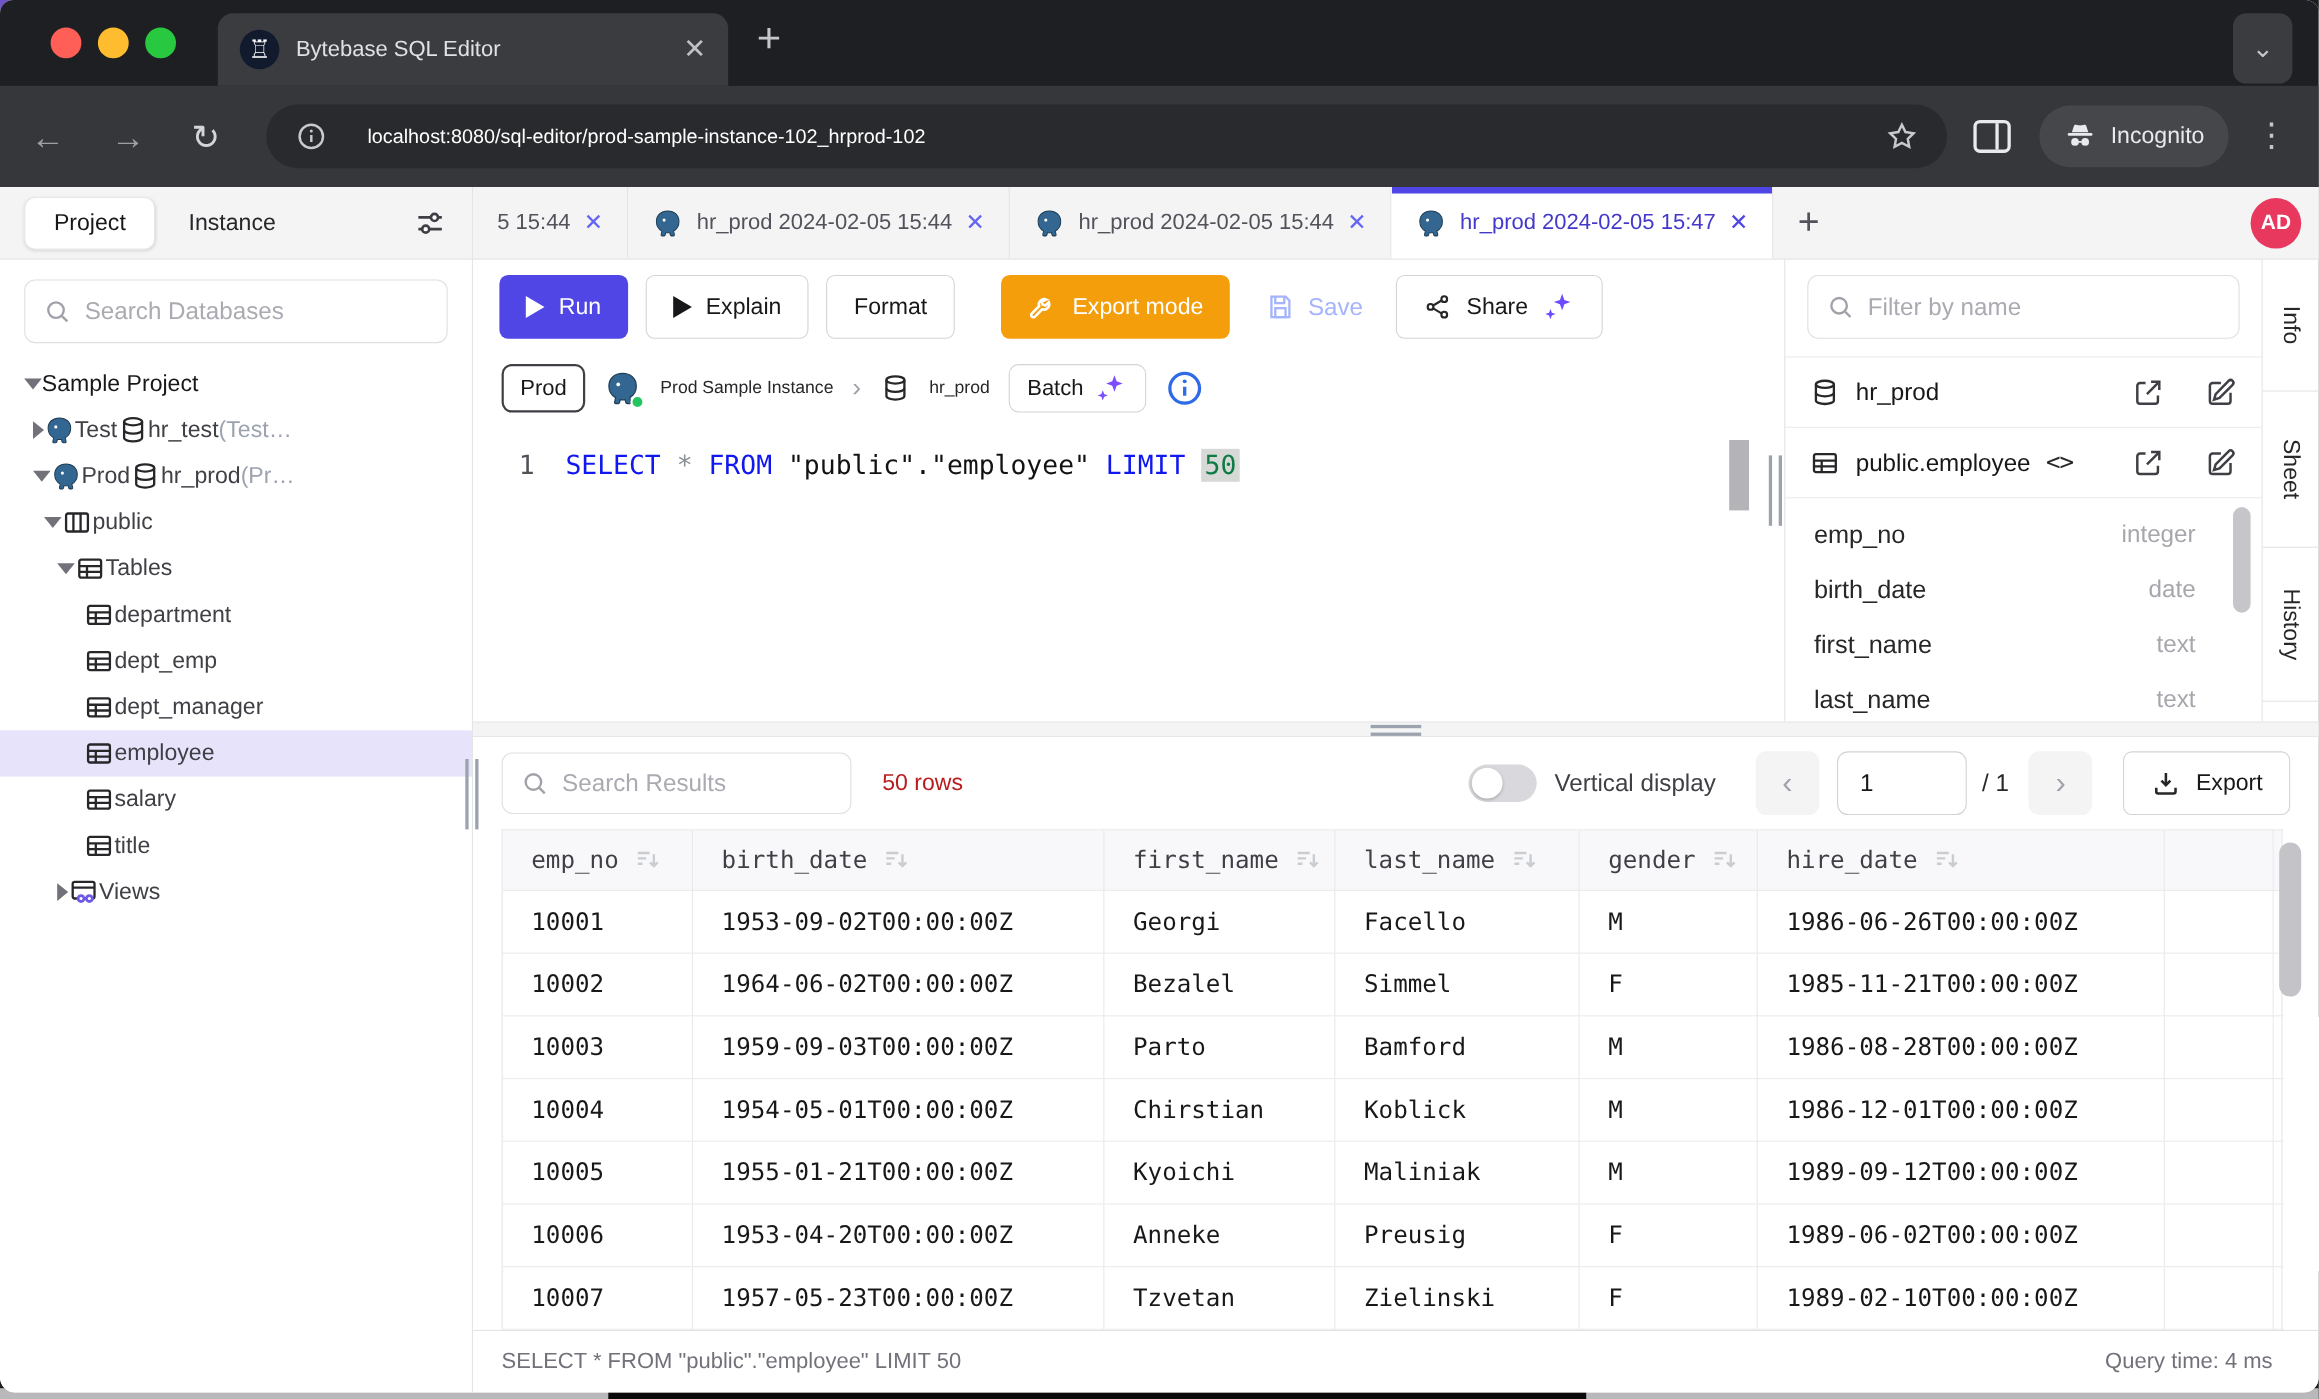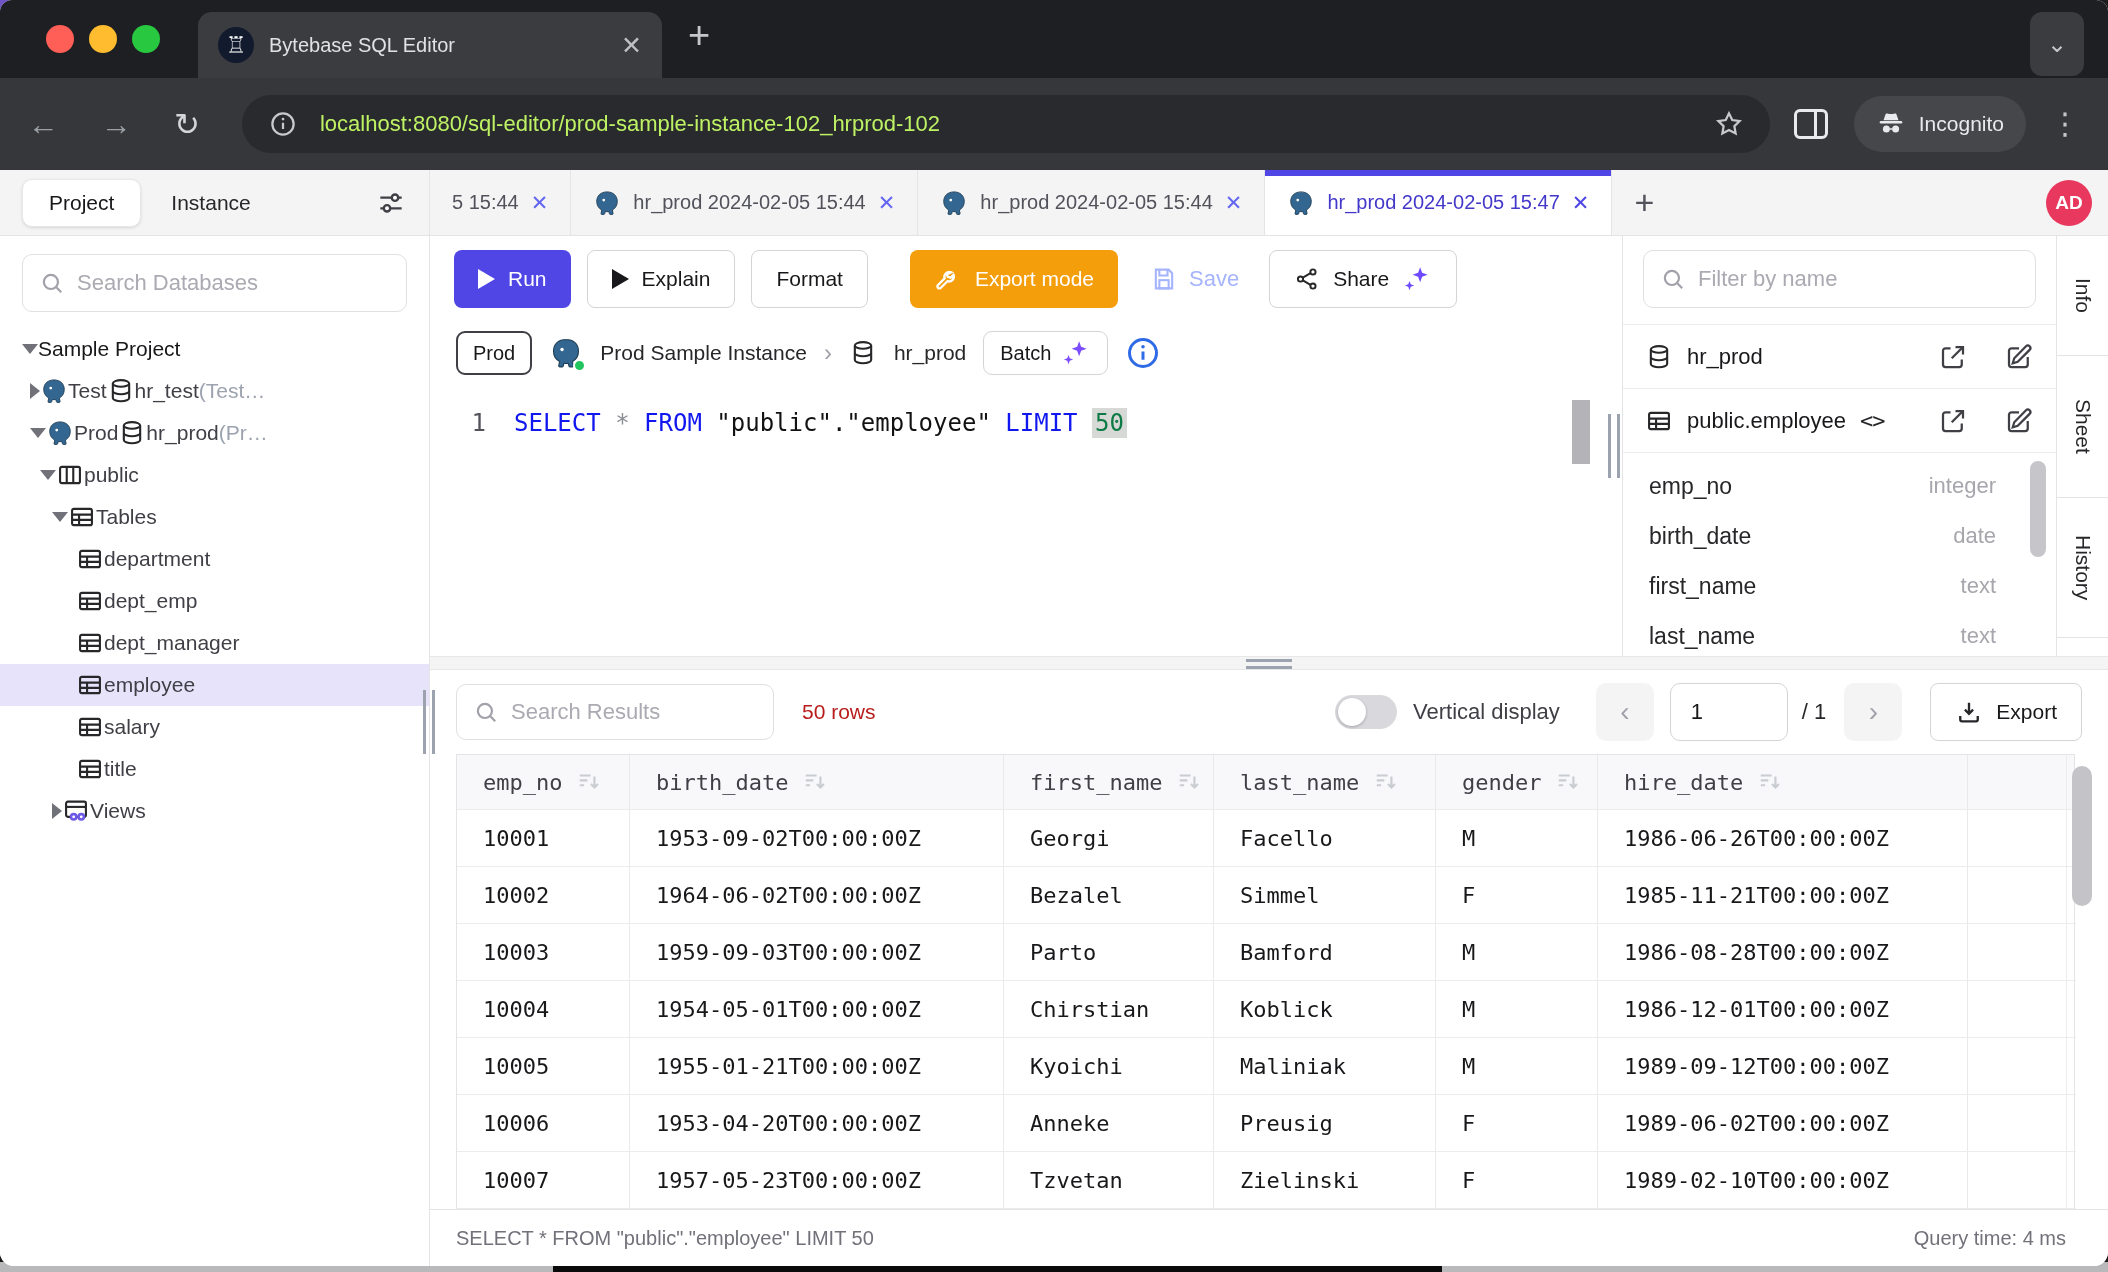--- a/index.html
+++ b/index.html
@@ -31,21 +31,21 @@
   .favicon{width:36px;height:36px;border-radius:50%;background:#121a2e;color:#fff;display:flex;align-items:center;justify-content:center;font-size:23px;flex:none;}
   .btab-title{color:#dfe1e5;font-size:20px;flex:1;white-space:nowrap;}
   .btab-close{color:#bdc0c5;font-size:25px;line-height:1;}
   .newtab-plus{position:absolute;left:688px;top:14px;color:#c3c6cb;font-size:38px;font-weight:300;}
   .chrome-chevron{position:absolute;right:24px;top:12px;width:54px;height:64px;background:#3b3c40;border-radius:12px;color:#c3c6cb;display:flex;align-items:center;justify-content:center;font-size:24px;}
   .navrow{height:92px;background:#36373b;display:flex;align-items:center;padding:0 28px;}
   .nav-ic{font-size:31px;color:#9aa0a6;margin-right:42px;line-height:1;}
   .nav-ic.reload{color:#d2d5d9;}
   .urlbar{flex:1;height:58px;background:#282a2d;border-radius:29px;display:flex;align-items:center;padding:0 26px;margin-right:24px;}
   .urlbar .ic{flex:none;display:flex;}
-  .url-text{font-size:22px;color:#bef264;margin-left:22px;flex:1;white-space:nowrap;overflow:hidden;}
+  .url-text{font-size:18px;color:#ffffff;margin-left:36px;flex:1;white-space:nowrap;overflow:hidden;}
   .star-ic{margin-left:20px;display:flex;}
   .panel-ic{width:34px;height:30px;border:3px solid #e8eaed;border-radius:6px;position:relative;margin-right:26px;flex:none;}
   .panel-ic::after{content:"";position:absolute;top:0;bottom:0;right:8px;width:3px;background:#e8eaed;}
   .incog{height:56px;background:#45474b;border-radius:28px;display:flex;align-items:center;gap:13px;padding:0 22px;color:#e8eaed;font-size:21px;margin-right:24px;text-align:right;}
   .menu-dots{color:#c3c6cb;font-size:30px;letter-spacing:0;line-height:0.6;}
 
   
   .app{position:absolute;top:170px;left:0;right:0;bottom:0;background:#fff;display:flex;}
   .sidebar{width:430px;flex:none;border-right:1px solid var(--border);display:flex;flex-direction:column;position:relative;}
   .side-head{height:66px;flex:none;background:#f4f4f5;border-bottom:1px solid var(--border);display:flex;align-items:center;padding:0 22px;}
@@ -86,21 +86,21 @@
   .editor-col{flex:1;display:flex;flex-direction:column;min-width:0;}
   .ed-toolbar{height:86px;flex:none;display:flex;align-items:center;padding:0 24px;}
   .btn{height:58px;border-radius:8px;font-size:21px;display:inline-flex;align-items:center;gap:13px;padding:0 24px;background:#fff;border:1px solid #d4d4d8;color:var(--txt);white-space:nowrap;}
   .btn-run{background:var(--accent);border:none;color:#fff;margin-right:16px;}
   .btn-explain{margin-right:16px;}
   .btn-admin{background:var(--admin);border:none;color:#fff;margin-left:42px;}
   .tri{width:0;height:0;border-left:17px solid currentColor;border-top:10px solid transparent;border-bottom:10px solid transparent;}
   .save-btn{display:flex;align-items:center;gap:11px;color:#a5b4fc;font-size:22px;margin-left:32px;margin-right:30px;}
   .crumbs{height:62px;flex:none;display:flex;align-items:center;gap:17px;padding:0 26px;}
   .env-badge{height:44px;padding:0 15px;border:2.5px solid #3f3f46;border-radius:9px;font-size:20px;color:var(--txt);display:flex;align-items:center;}
-  .crumb-text{font-size:21px;color:#27272a;}
+  .crumb-text{font-size:16px;color:#27272a;}
   .crumb-sep{color:#a1a1aa;font-size:24px;}
   .pg-wrap{position:relative;display:flex;}
   .status-dot{position:absolute;right:-3px;bottom:-2px;width:13px;height:13px;border-radius:50%;background:#22c55e;border:2px solid #fff;}
   .btn-batch{height:44px;border:1px solid #d4d4d8;border-radius:9px;padding:0 16px;font-size:20px;display:flex;align-items:center;gap:10px;background:#fff;color:var(--txt);}
   .editor{flex:1;position:relative;font-family:"DejaVu Sans Mono",monospace;font-size:24px;padding-top:22px;overflow:hidden;}
   .codeline{display:flex;line-height:34px;}
   .gutter{width:84px;flex:none;text-align:right;color:#52525b;padding-right:28px;}
   .code{white-space:pre;}
   .tok-kw{color:#1118ef;}
   .tok-op{color:#8a8d93;}

